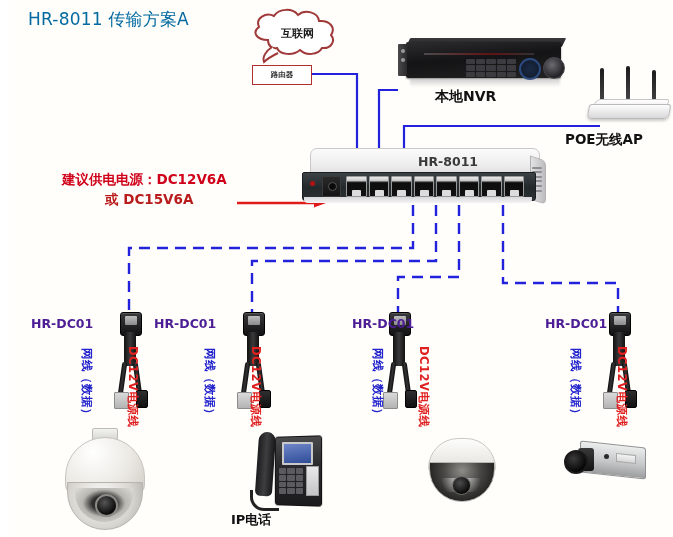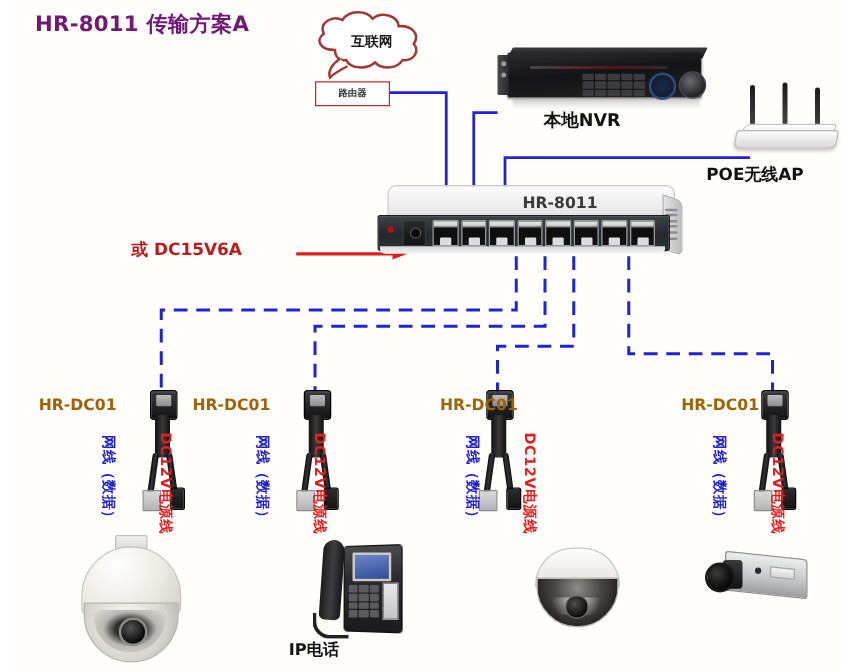--- a/index.html
+++ b/index.html
@@ -13,21 +13,21 @@
     position:relative;width:673px;height:537px;
     background:#fffefb;
     overflow:hidden;
   }
   #leftstrip{position:absolute;left:0;top:0;width:9px;height:537px;background:#ffffff;}
 
   .abs{position:absolute;}
 
   
   .title1{
-    left:28px;top:8px;font-size:17px;font-weight:bold;color:#701a75;
+    left:28px;top:8px;font-size:17px;font-weight:normal;color:#0369a1;
     letter-spacing:.2px;white-space:nowrap;
   }
   .title2{
     left:47px;top:34px;font-size:17px;font-weight:bold;color:#2b2b2b;
     white-space:nowrap;
   }
   .note-dist{
     left:12px;top:88px;font-size:14.5px;font-weight:bold;color:#1a1a1a;
     white-space:nowrap;
   }
@@ -38,21 +38,21 @@
   .note-pwr2{
     left:105px;top:191px;font-size:13.5px;font-weight:bold;color:#b91c1c;
     white-space:nowrap;
   }
   .lbl-nvr{left:435px;top:88px;font-size:14px;font-weight:bold;color:#111;white-space:nowrap;}
   .lbl-ap{left:565px;top:131px;font-size:13.5px;font-weight:bold;color:#111;white-space:nowrap;}
   .lbl-sw{left:418px;top:154px;font-size:12.5px;font-weight:bold;color:#3a3a3a;white-space:nowrap;}
   .lbl-phone{left:231px;top:511px;font-size:13px;font-weight:bold;color:#111;white-space:nowrap;}
   .lbl-router{font-size:7.5px;font-weight:bold;color:#333;white-space:nowrap;}
   .lbl-cloud{font-size:11px;font-weight:bold;color:#1a1a1a;white-space:nowrap;}
-  .lbl-dc{font-size:12.5px;font-weight:bold;color:#a16207;white-space:nowrap;}
+  .lbl-dc{font-size:12.5px;font-weight:bold;color:#4c1d95;white-space:nowrap;}
 
   .vtext{
     transform-origin:0 0;
     transform:rotate(90deg);
     font-size:11.5px;font-weight:bold;white-space:nowrap;
     letter-spacing:.5px;
   }
   .vt-data{color:#2222cc;}
   .vt-pwr{color:#e02020;}
   
@@ -307,20 +307,21 @@
 
   svg.ov{position:absolute;left:0;top:0;width:673px;height:537px;pointer-events:none;}
 </style>
 </head>
 <body>
 
 <div id="stage">
   <div id="leftstrip"></div>
 
   <div class="abs title1">HR-8011 传输方案A</div>
+  <div class="abs note-pwr1">建议供电电源：DC12V6A</div>
   <div class="abs note-pwr2">或 DC15V6A</div>
 
   <svg class="ov" viewBox="0 0 673 537">
 
     <polyline points="310,74 357,74 357,176" fill="none" stroke="#2222dd" stroke-width="2.2"></polyline>
 
     <polyline points="398,90 379,90 379,176" fill="none" stroke="#2222dd" stroke-width="2.2"></polyline>
 
     <polyline points="600,126 404,126 404,176" fill="none" stroke="#2222dd" stroke-width="2.2"></polyline>
 

